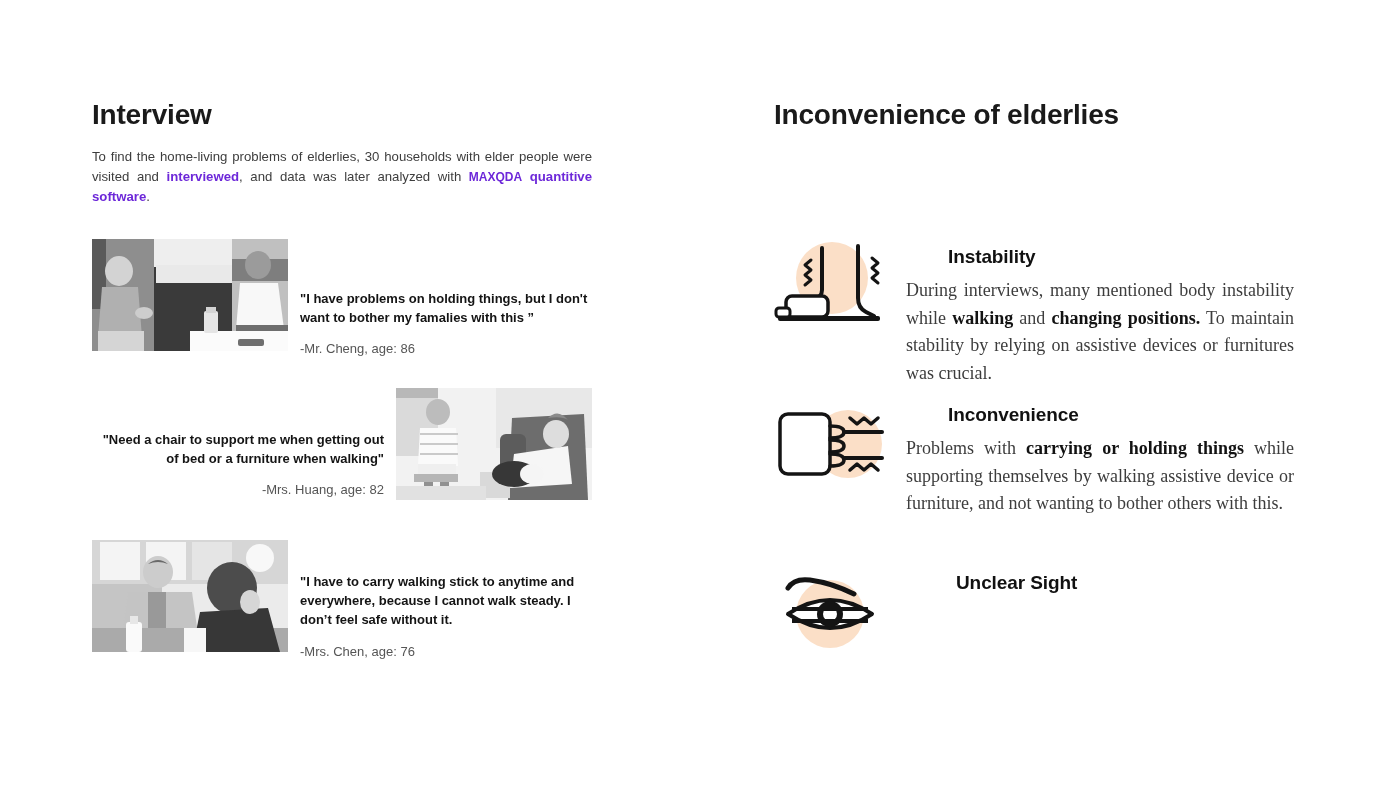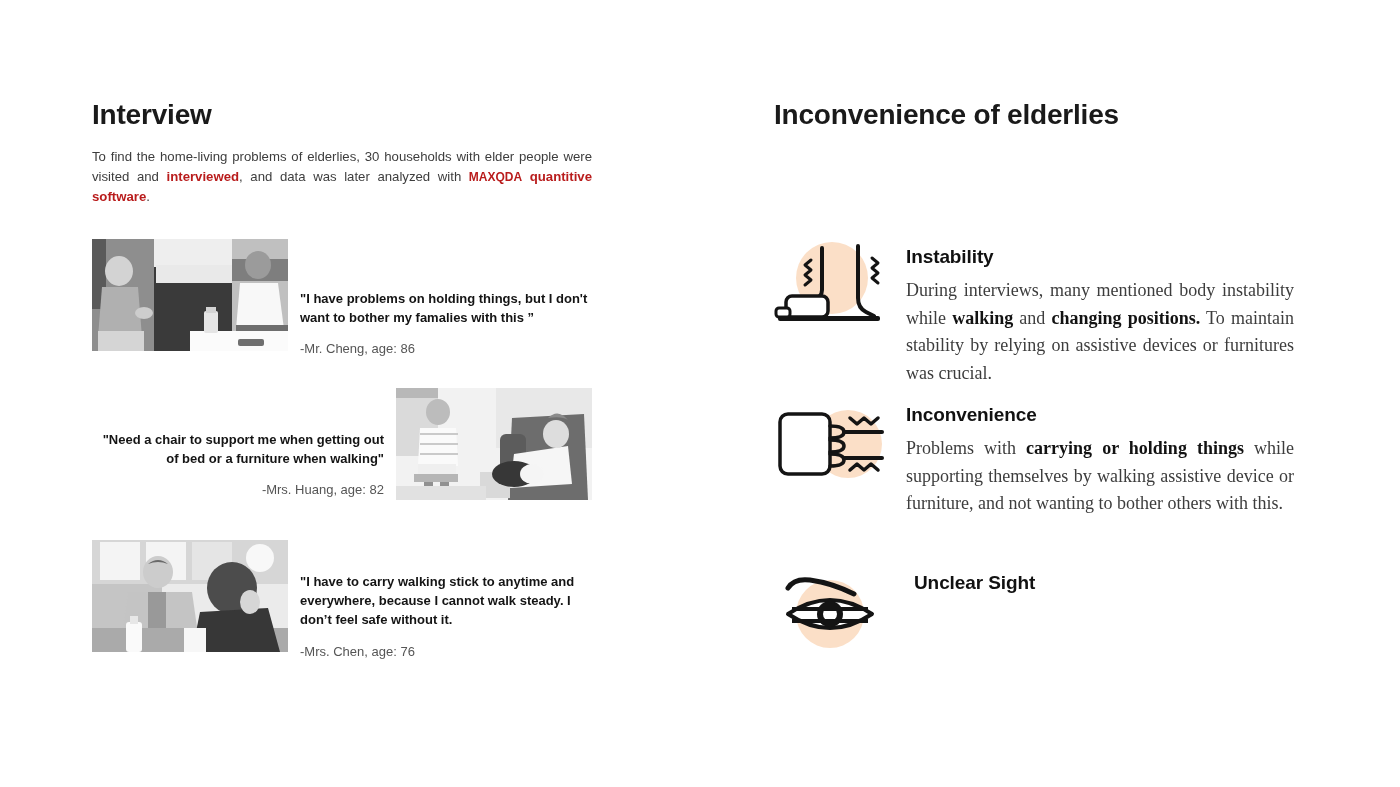--- a/index.html
+++ b/index.html
@@ -29,21 +29,21 @@
     letter-spacing: -0.2px;
     line-height: 1.1;
   }
   .section-intro {
     margin-top: 16px;
     font-size: 13.2px;
     line-height: 1.52;
     color: #3d3d3d;
     text-align: justify;
   }
-  .section-intro b { color: #b91c1c; font-weight: 700; }
+  .section-intro b { color: #6d28d9; font-weight: 700; }
   .mono { font-family: Liberation Sans, sans-serif; font-weight: 700; font-size: 12px; color:#141414; }
 
   
   .iv-row {
     position: absolute;
     width: 500px;
     display: flex;
     align-items: flex-start;
   }
   .iv-row.r1 { top: 139px; }
@@ -95,20 +95,21 @@
     height: 100px;
     position: relative;
   }
   .prob-body { flex: 1; padding-left: 12px; padding-top: 8px; }
   .prob-title {
     font-size: 19px;
     font-weight: 700;
     color: #111111;
     line-height: 1.15;
     letter-spacing: -0.1px;
+    margin-left: 42px;
   }
   .prob-text {
     margin-top: 9px;
     font-size: 18px;
     line-height: 1.54;
     color: #3d3d3d;
     text-align: justify;
     font-family: Liberation Serif, serif;
   }
   .prob-text b { color: #121212; font-weight: 700; }

